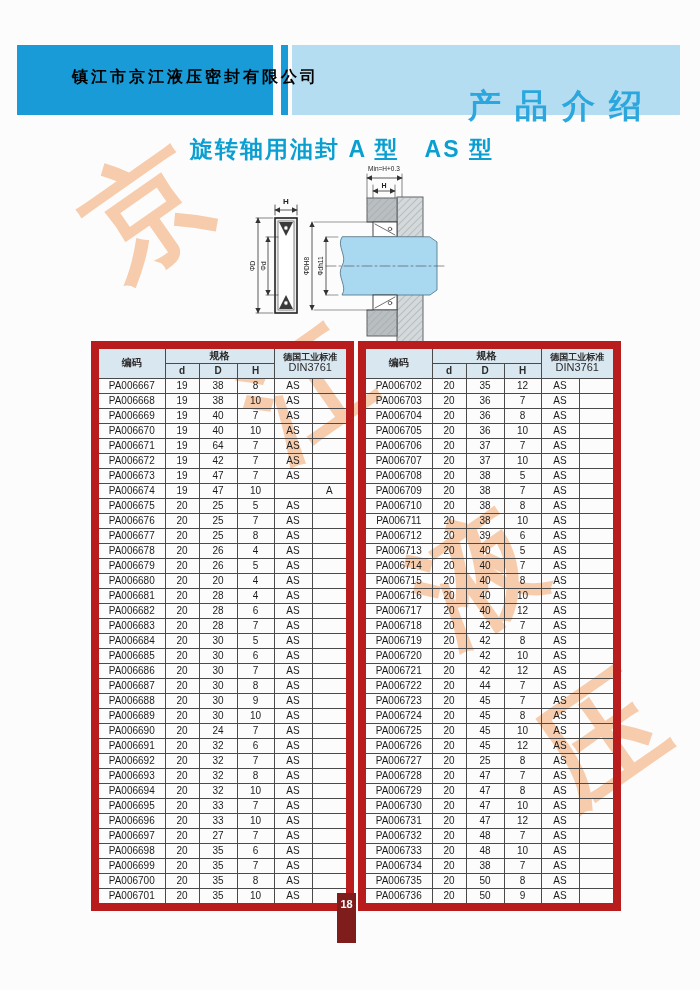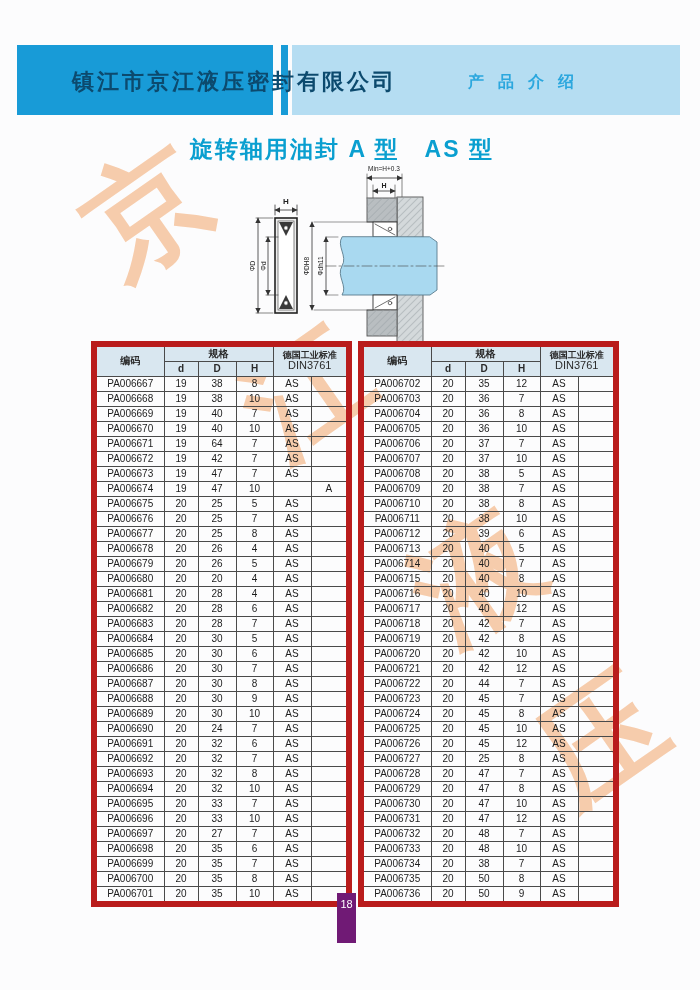--- a/index.html
+++ b/index.html
@@ -17,41 +17,41 @@
     opacity:.55;pointer-events:none;
   }
   
   .band{position:absolute;top:45px;height:70px;z-index:2;}
   .band-dark{left:17px;width:256px;}
   .band-stripe{left:281px;width:7px;}
   .band-light{left:292px;width:388px;}
   .company{
     position:absolute;left:72px;top:67px;z-index:3;
     font-family:"DejaVu Serif", serif;
-    font-size:22px;font-weight:bold;color:#0c4a6e;letter-spacing:3px;
+    font-size:16px;font-weight:bold;color:#000000;letter-spacing:3px;
     white-space:nowrap;
   }
   .section{
-    position:absolute;left:468px;top:72px;z-index:3;
+    position:absolute;left:468px;top:84px;z-index:3;
     font-family:"DejaVu Serif", serif;
-    font-size:16px;font-weight:bold;letter-spacing:14px;white-space:nowrap;
+    font-size:33px;font-weight:bold;letter-spacing:14px;white-space:nowrap;
   }
   
   .pg-title{
     position:absolute;left:0;right:16px;top:134px;z-index:3;
     text-align:center;font-size:23px;font-weight:bold;letter-spacing:2px;
   }
   
   .diagram{position:absolute;left:238px;top:158px;z-index:2;}
   
   table.spec{
     position:absolute;top:341px;z-index:2;
     border-collapse:collapse;table-layout:fixed;
     font-size:10px;color:#1c1c1c;
-    border:6px solid #b91c1c;background:transparent;
+    border:8px solid #b91c1c;background:transparent;
   }
   #table-left{left:91px;}
   #table-right{left:358px;}
   table.spec th, table.spec td{
     border:1px solid #4a4a4a;text-align:center;vertical-align:middle;
     padding:0;height:14px;line-height:1.05;overflow:hidden;white-space:nowrap;
   }
   table.spec th{background:#d9e7f0;font-weight:bold;font-size:10px;color:#2b2b2b;}
   table.spec th.din{font-size:9px;font-weight:bold;margin-left:40px;}
   table.spec th.din .l2{font-weight:normal;font-size:11px;}
@@ -764,15 +764,15 @@
         <td>PA006736</td>
         <td>20</td>
         <td>50</td>
         <td>9</td>
         <td>AS</td>
         <td></td>
       </tr>
     </tbody>
 </table>
 
-<div class="page-num" style="background:#701a75;">
+<div class="page-num" style="background:#7f1d1d;font-weight:bold;">
   <span>18</span>
 </div>
 
 </body></html>

